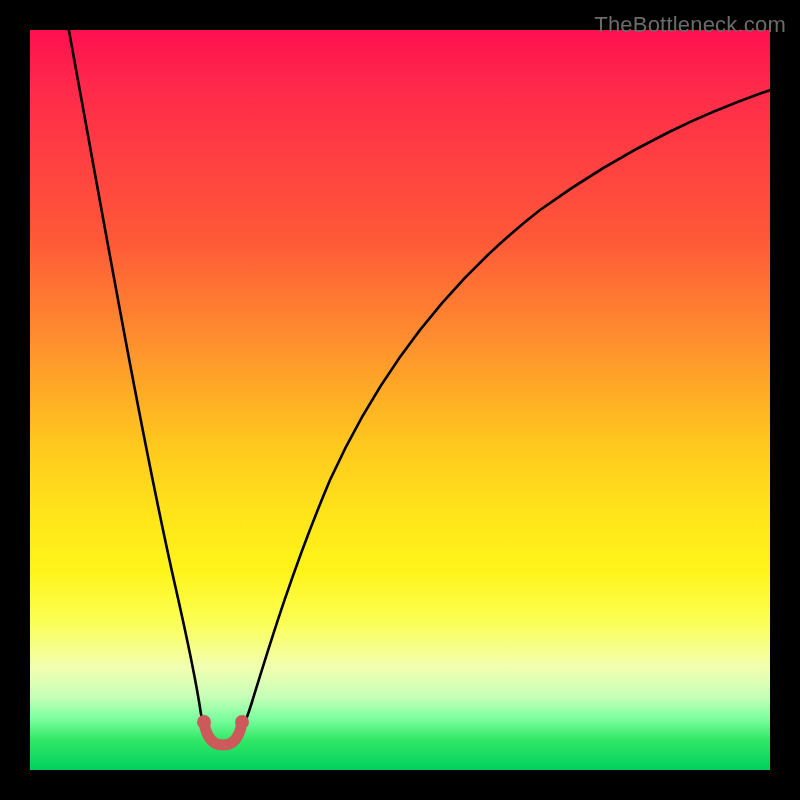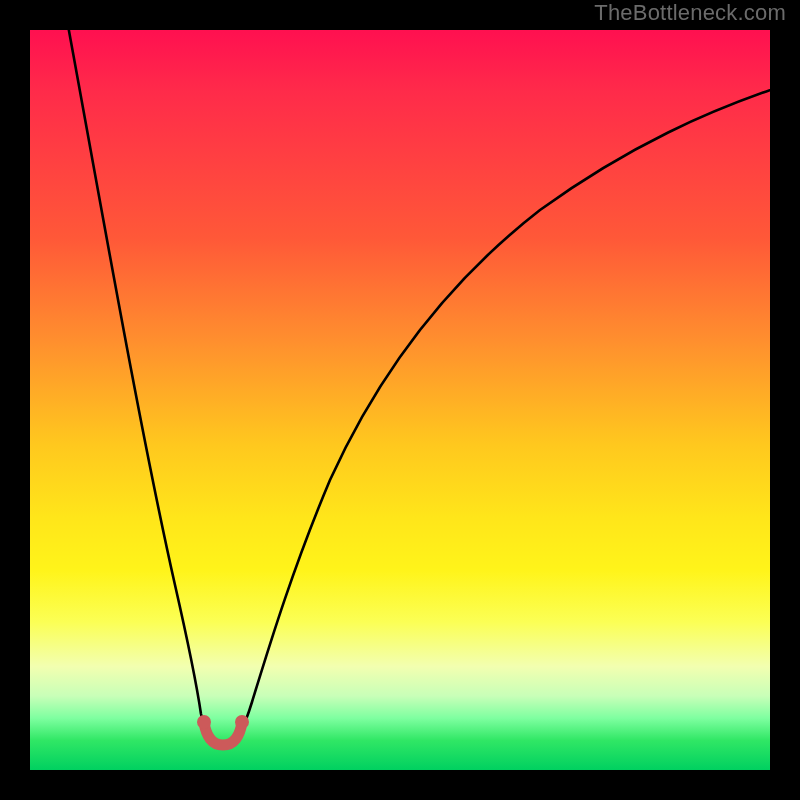--- a/index.html
+++ b/index.html
@@ -48,21 +48,21 @@
   }
   svg.curves {
     position: absolute;
     inset: 0;
     width: 100%;
     height: 100%;
     pointer-events: none;
   }
   .watermark {
     position: absolute;
-    top: 0;
+    top: 12px;
     right: 14px;
     color: #6b6b6b;
     font-size: 22px;
     letter-spacing: 0.2px;
     user-select: none;
   }
 </style>
 </head>
 <body>
 

